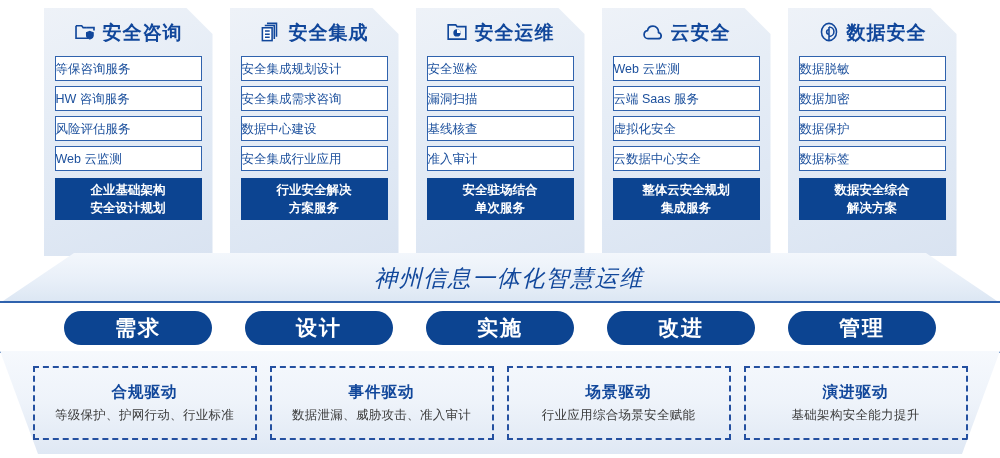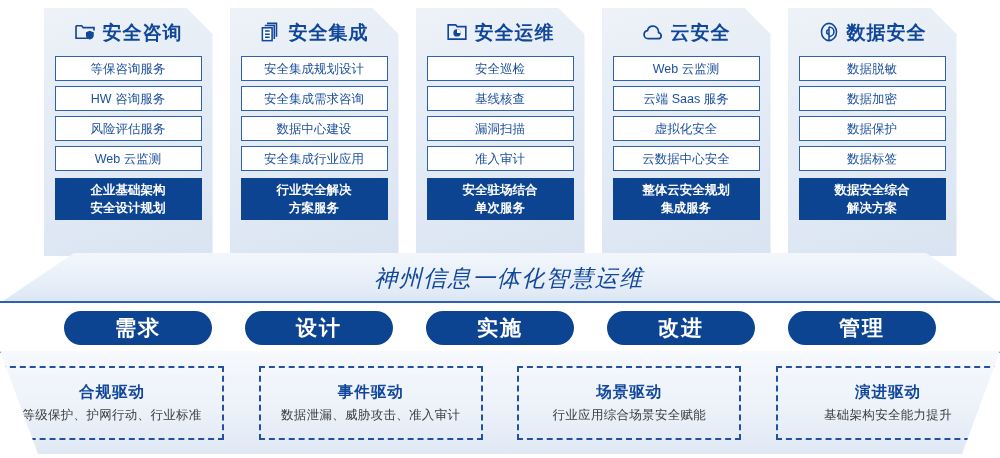--- a/index.html
+++ b/index.html
@@ -36,21 +36,20 @@
   .icon-wrap{width:22px;height:22px;display:block;}
   .icon-wrap svg{display:block;width:22px;height:22px;}
 
   .col-items{padding:0 11px 10px 11px;}
   .item{
     height:25px;line-height:25px;
     background:#ffffff;
     border:1.3px solid #2f62ad;
     color:#1b4f9c;
     font-size:12.5px;
-    text-align:center;
     margin-bottom:5px;
     box-sizing:border-box;
     white-space:nowrap;
   }
   .item:nth-child(4){margin-bottom:7px;}
   .item-solid{
     background:#0c4491;
     border:1.3px solid #0c4491;
     color:#ffffff;
     font-weight:bold;
@@ -86,21 +85,21 @@
     background:#0c4491;color:#ffffff;
     display:flex;align-items:center;justify-content:center;
     font-size:21px;font-weight:bold;letter-spacing:2px;
   }
 
   
   .drivers{
     position:absolute;left:0;top:351px;width:1000px;height:103px;
     background:linear-gradient(180deg,#f6f9fd 0%,#eef3fa 50%,#dfe8f4 100%);
     clip-path:polygon(0 0, 1000px 0, 962px 100%, 38px 100%);
-    display:flex;align-items:center;justify-content:space-between;gap:13px;
+    display:flex;align-items:center;justify-content:center;gap:13px;
   }
   .drivers-line{
     position:absolute;left:0;top:351px;width:1000px;height:2px;background:#2f62ad;
   }
   .driver{
     width:224px;height:74px;
     border:2px dashed #2450a0;
     box-sizing:border-box;
     display:flex;flex-direction:column;align-items:center;justify-content:center;
     gap:4px;
@@ -170,22 +169,22 @@
           <svg viewBox="0 0 24 24" fill="none" stroke="#11479b" stroke-width="1.8">
             <path d="M2.4 4.2h8.2l1.5 2h9.5v13.6H2.4z"></path>
             <circle cx="12" cy="13" r="4" fill="#11479b" stroke="none"></circle>
             <path d="M12 13V9.1A3.9 3.9 0 0 1 15.9 13z" fill="#ffffff" stroke="none"></path>
           </svg>
         </span>
         <span class="ttl">安全运维</span>
       </div>
       <div class="col-items">
         <div class="item">安全巡检</div>
+        <div class="item">漏洞扫描</div>
         <div class="item">基线核查</div>
-        <div class="item">漏洞扫描</div>
         <div class="item">准入审计</div>
         <div class="item-solid">
           <span>安全驻场结合</span>
           <span>单次服务</span>
         </div>
       </div>
     </div>
 
     <div class="col">
       <div class="col-head">

